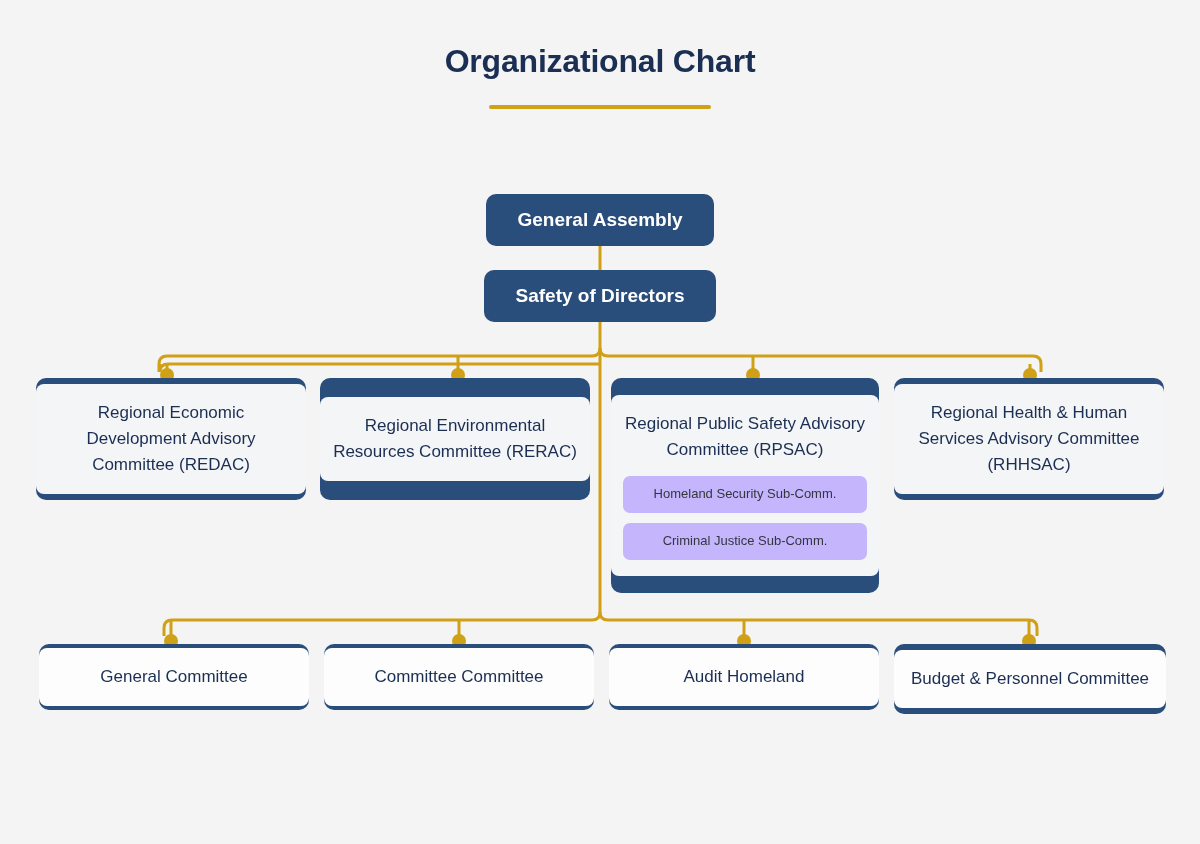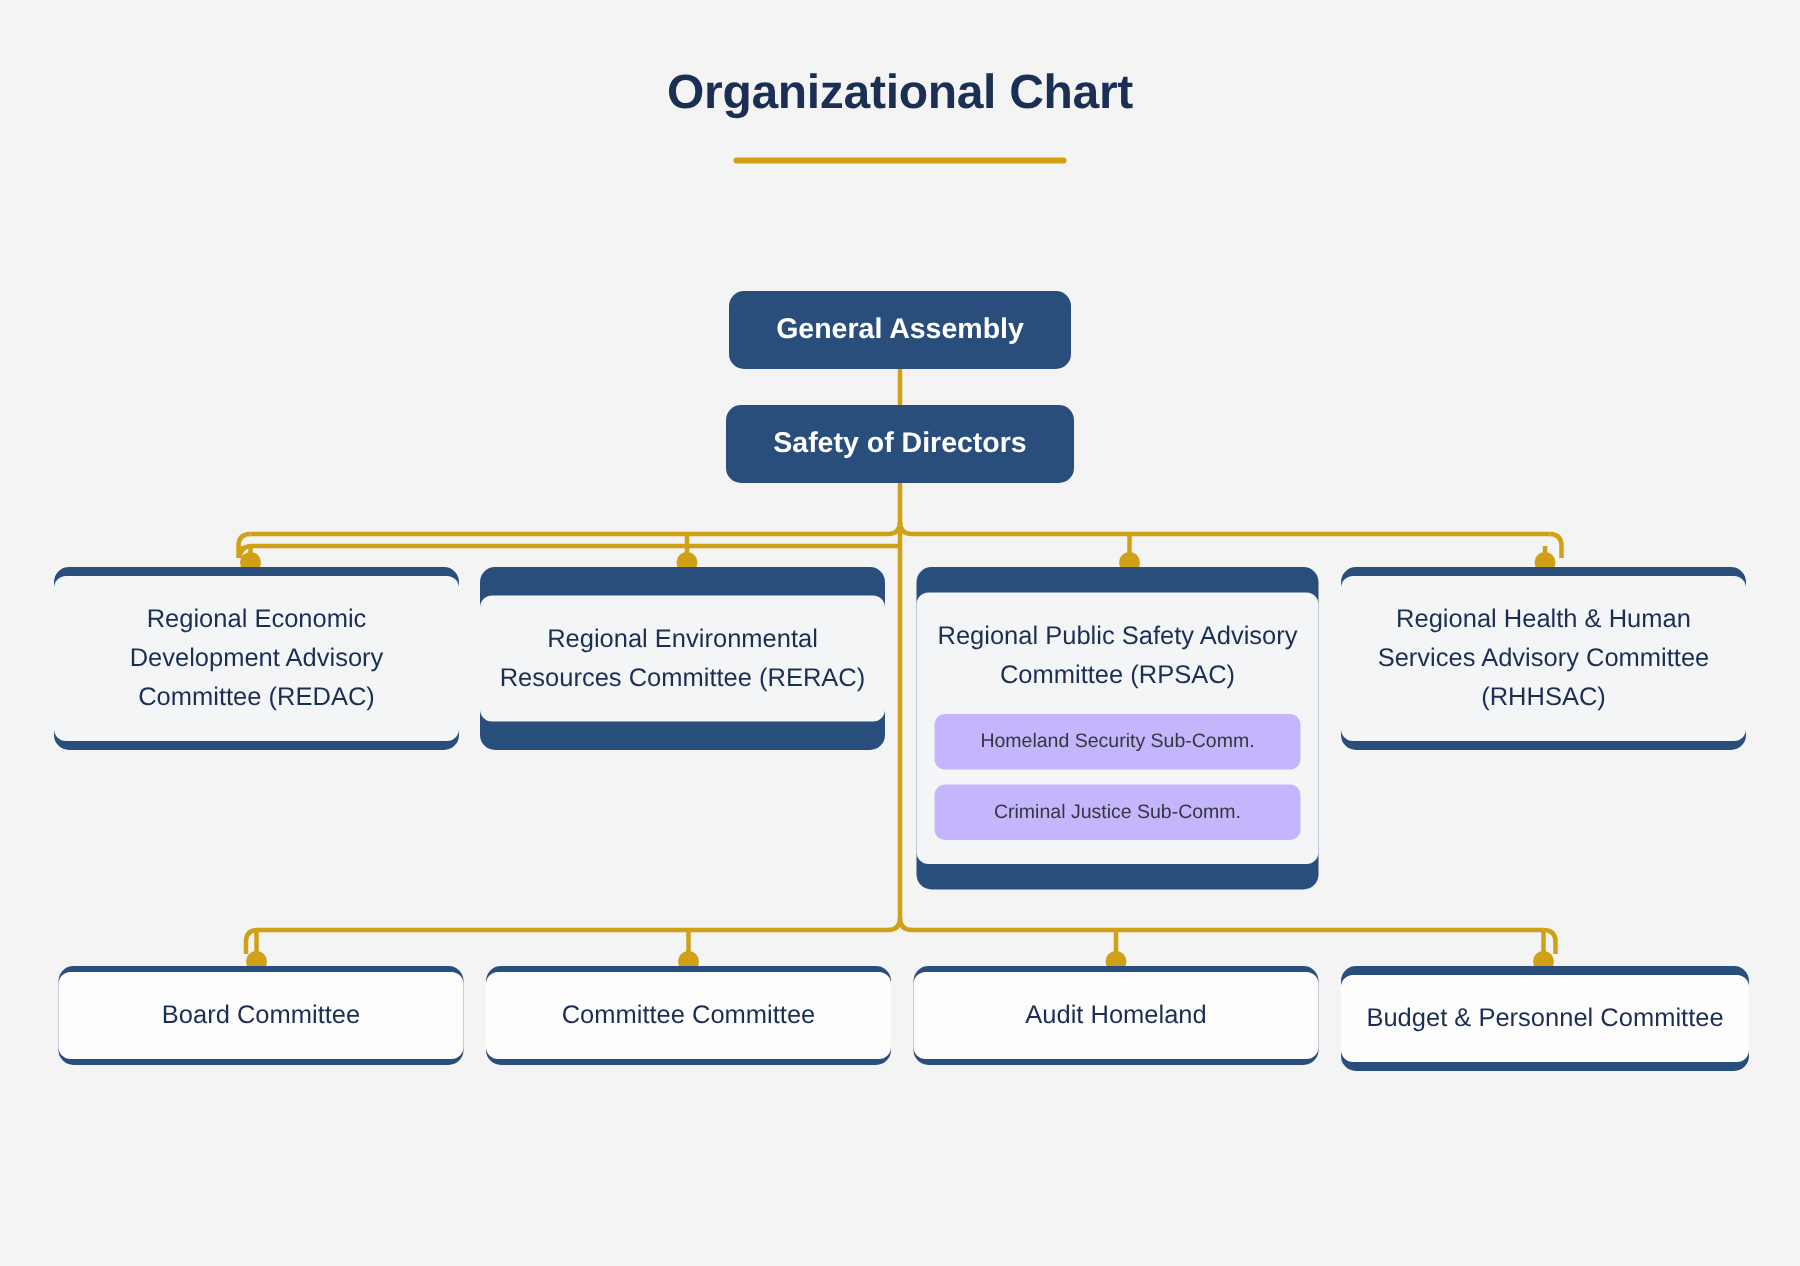--- a/index.html
+++ b/index.html
@@ -266,21 +266,21 @@
   </div>
 
   <div class="node node-frame" id="node-rhhsac">
     <div class="inner-card">
       <span class="card-title">Regional Health &amp; Human Services Advisory Committee (RHHSAC)</span>
     </div>
   </div>
 
   <div class="node node-frame" id="node-bylaws">
     <div class="inner-card bright">
-      <span class="card-title">Board Committee</span>
+      <span class="card-title">General Committee</span>
     </div>
   </div>
 
   <div class="node node-frame" id="node-nominating">
     <div class="inner-card bright">
       <span class="card-title">Committee Committee</span>
     </div>
   </div>
 
   <div class="node node-frame" id="node-audit">

